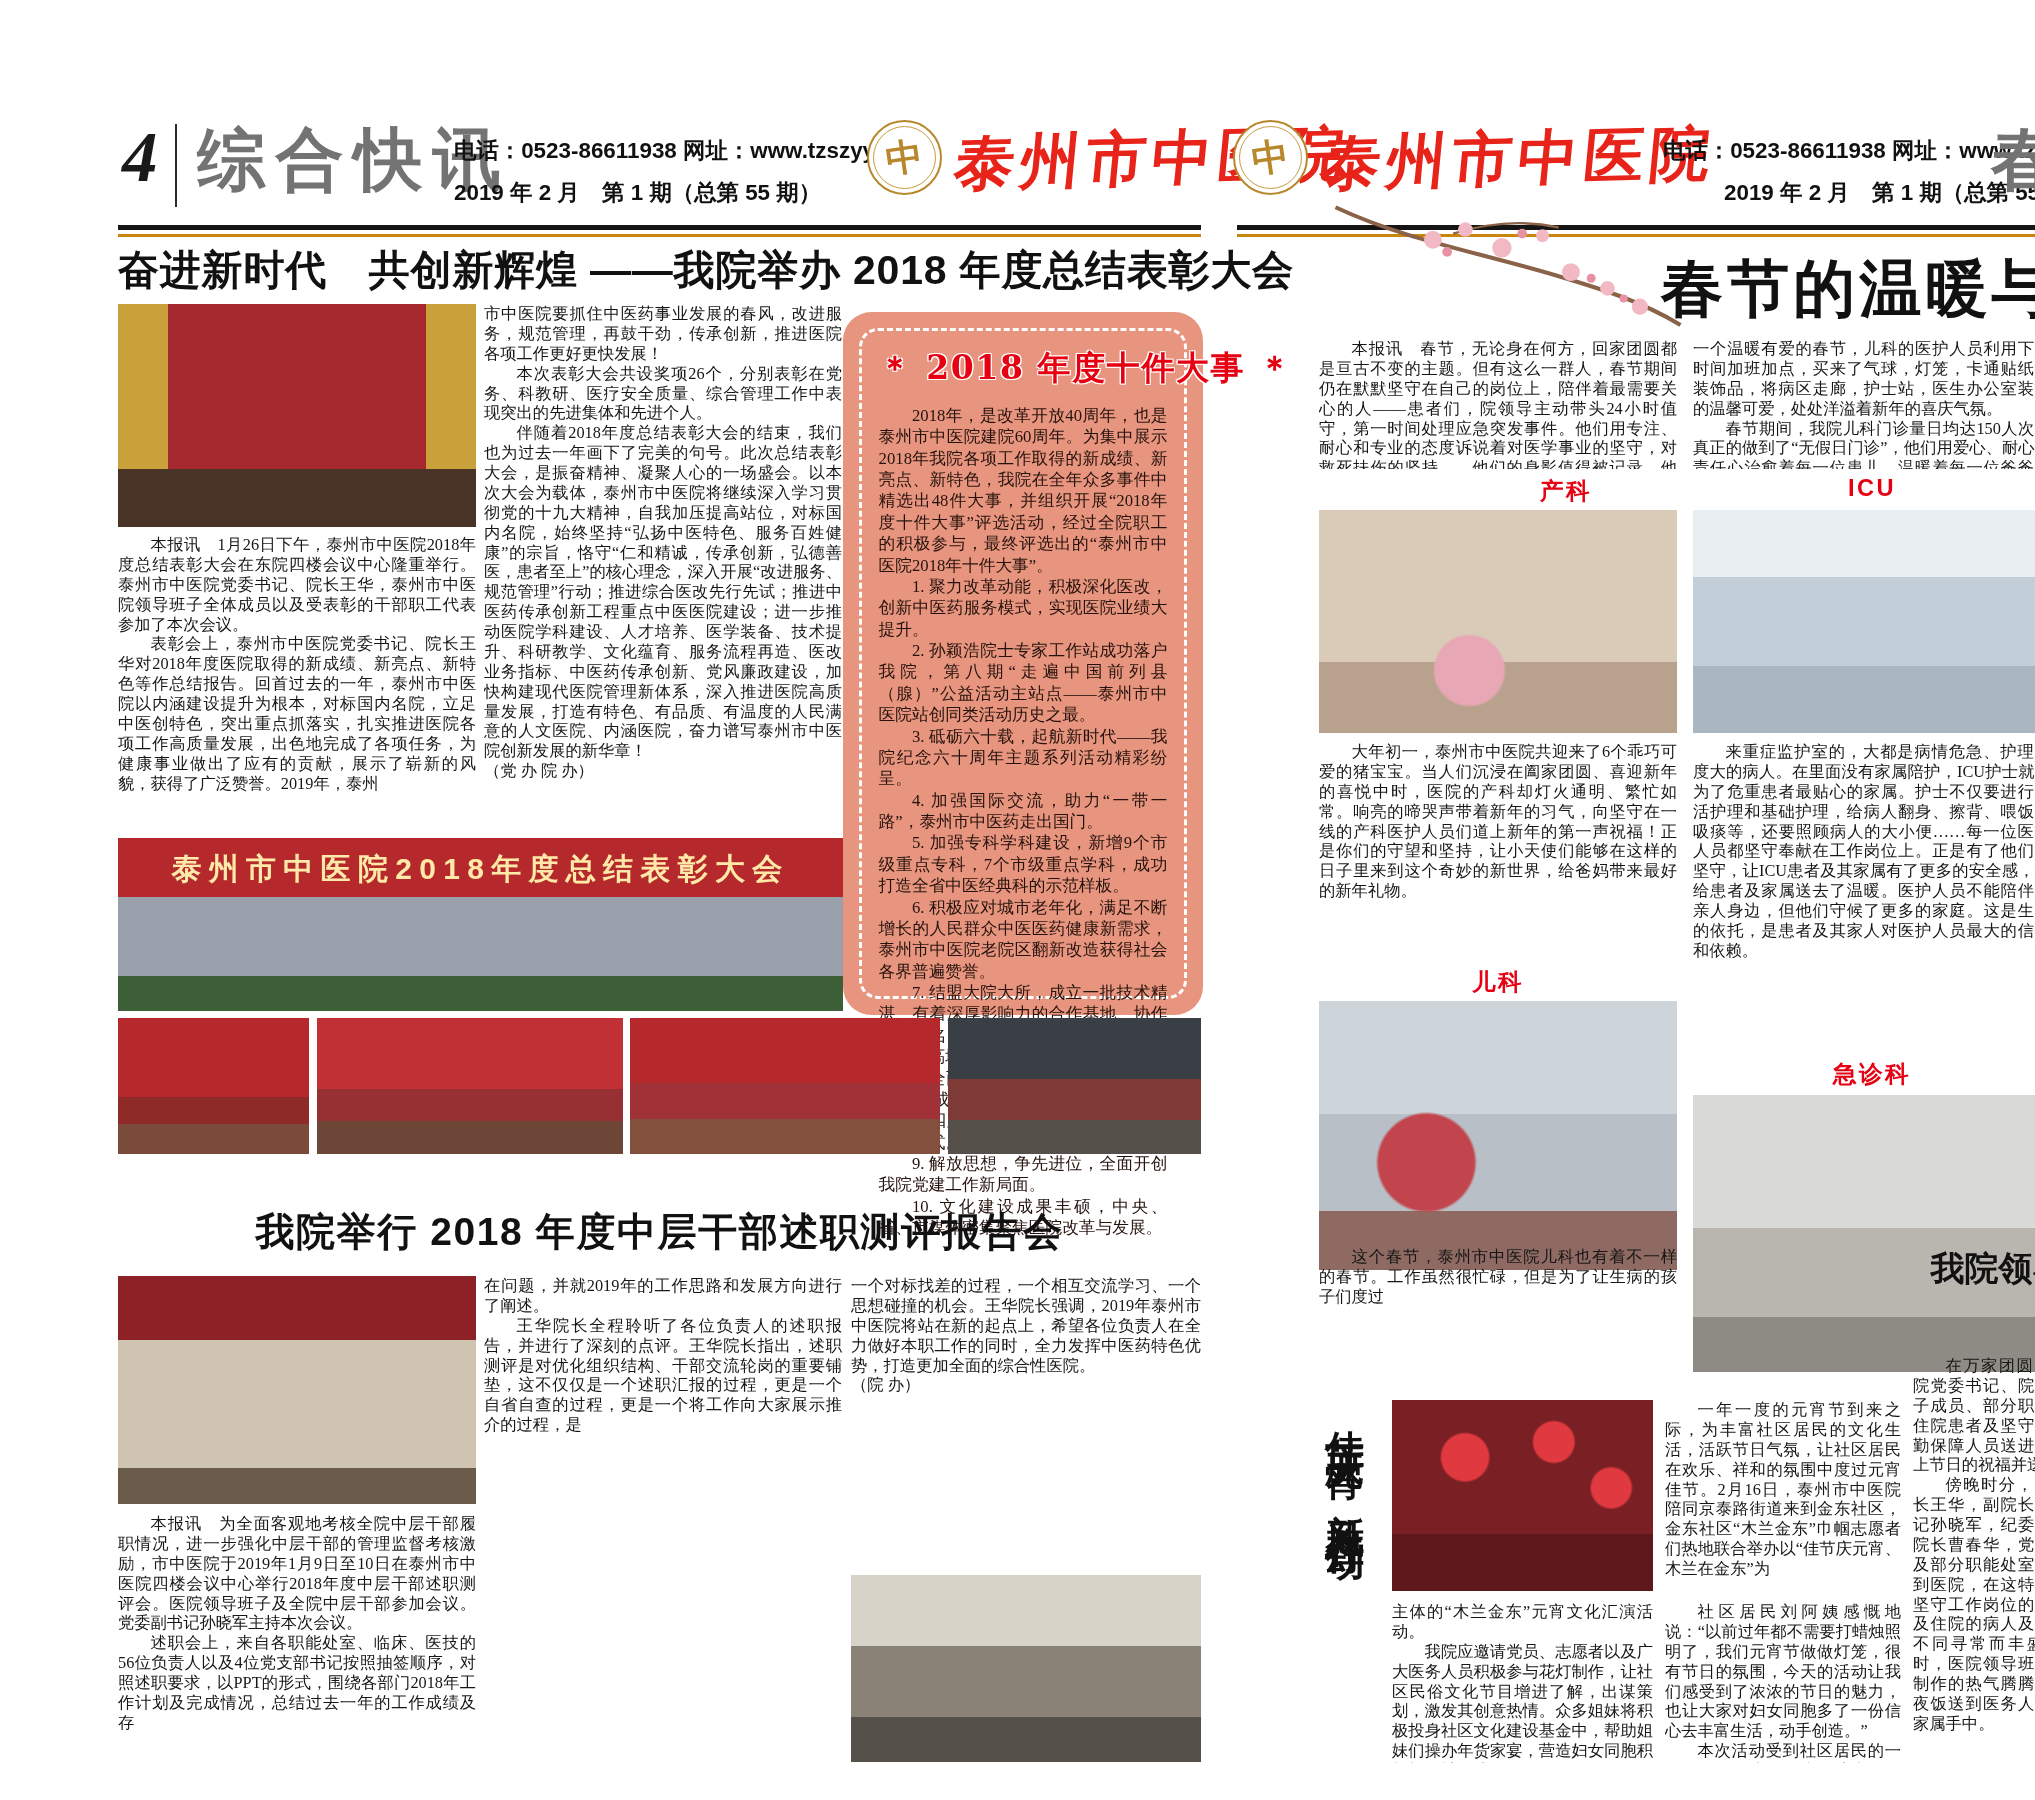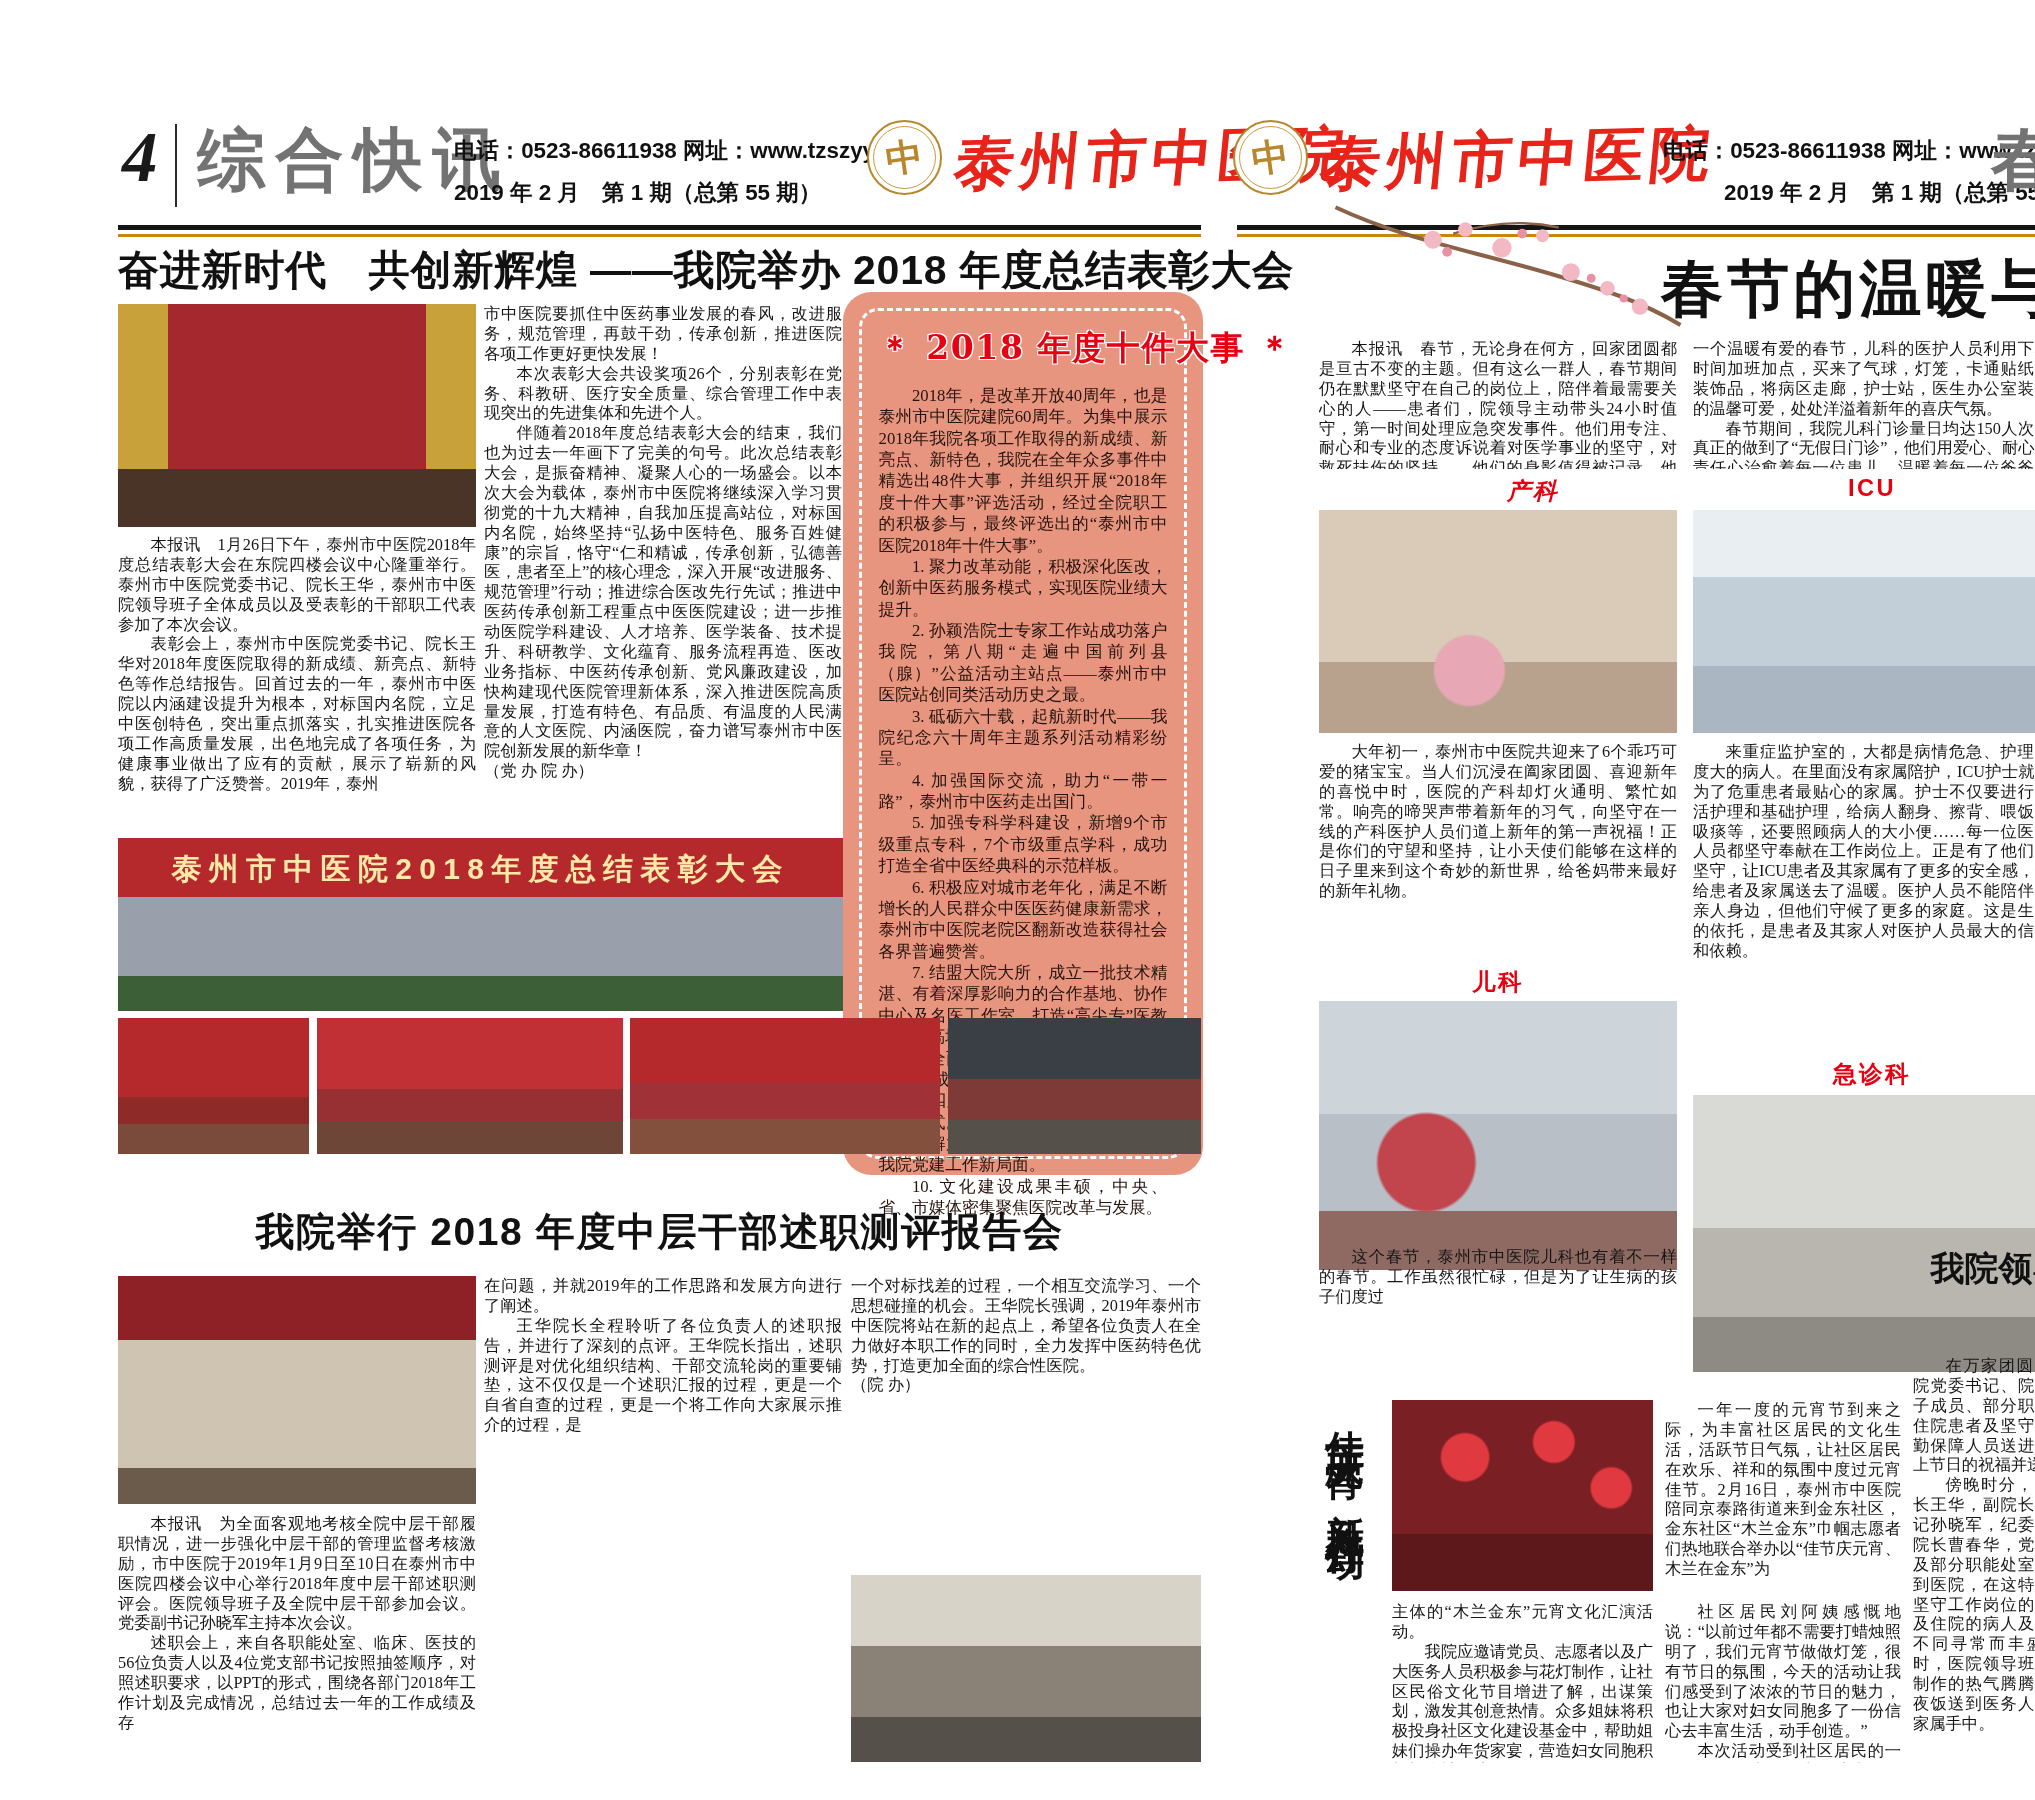--- a/index.html
+++ b/index.html
@@ -106,21 +106,21 @@
     <p>表彰会上，泰州市中医院党委书记、院长王华对2018年度医院取得的新成绩、新亮点、新特色等作总结报告。回首过去的一年，泰州市中医院以内涵建设提升为根本，对标国内名院，立足中医创特色，突出重点抓落实，扎实推进医院各项工作高质量发展，出色地完成了各项任务，为健康事业做出了应有的贡献，展示了崭新的风貌，获得了广泛赞誉。2019年，泰州</p>
   </div>
 
   <div class="abs bt clip" style="left:484px;top:304px;width:358px;height:528px;">
     <p class="noind">市中医院要抓住中医药事业发展的春风，改进服务，规范管理，再鼓干劲，传承创新，推进医院各项工作更好更快发展！</p>
     <p>本次表彰大会共设奖项26个，分别表彰在党务、科教研、医疗安全质量、综合管理工作中表现突出的先进集体和先进个人。</p>
     <p>伴随着2018年度总结表彰大会的结束，我们也为过去一年画下了完美的句号。此次总结表彰大会，是振奋精神、凝聚人心的一场盛会。以本次大会为载体，泰州市中医院将继续深入学习贯彻党的十九大精神，自我加压提高站位，对标国内名院，始终坚持“弘扬中医特色、服务百姓健康”的宗旨，恪守“仁和精诚，传承创新，弘德善医，患者至上”的核心理念，深入开展“改进服务、规范管理”行动；推进综合医改先行先试；推进中医药传承创新工程重点中医医院建设；进一步推动医院学科建设、人才培养、医学装备、技术提升、科研教学、文化蕴育、服务流程再造、医改业务指标、中医药传承创新、党风廉政建设，加快构建现代医院管理新体系，深入推进医院高质量发展，打造有特色、有品质、有温度的人民满意的人文医院、内涵医院，奋力谱写泰州市中医院创新发展的新华章！</p>
     <p class="byline">（党 办 院 办）</p>
   </div>
 
-  <div class="abs box10" style="left:843px;top:292px;width:360px;height:883px;">
+  <div class="abs box10" style="left:843px;top:312px;width:360px;height:703px;">
     <div class="box10-inner">
       <div class="box10-title">＊ 2018 年度十件大事 ＊</div>
       <div class="bt">
         <p>2018年，是改革开放40周年，也是泰州市中医院建院60周年。为集中展示2018年我院各项工作取得的新成绩、新亮点、新特色，我院在全年众多事件中精选出48件大事，并组织开展“2018年度十件大事”评选活动，经过全院职工的积极参与，最终评选出的“泰州市中医院2018年十件大事”。</p>
         <p>1. 聚力改革动能，积极深化医改，创新中医药服务模式，实现医院业绩大提升。</p>
         <p>2. 孙颖浩院士专家工作站成功落户我院，第八期“走遍中国前列县（腺）”公益活动主站点——泰州市中医院站创同类活动历史之最。</p>
         <p>3. 砥砺六十载，起航新时代——我院纪念六十周年主题系列活动精彩纷呈。</p>
         <p>4. 加强国际交流，助力“一带一路”，泰州市中医药走出国门。</p>
         <p>5. 加强专科学科建设，新增9个市级重点专科，7个市级重点学科，成功打造全省中医经典科的示范样板。</p>
         <p>6. 积极应对城市老年化，满足不断增长的人民群众中医医药健康新需求，泰州市中医院老院区翻新改造获得社会各界普遍赞誉。</p>
@@ -193,21 +193,21 @@
           <circle cx="720" cy="265" r="10"></circle>
       </g>
     </svg>
   </div>
 
   <div class="abs headline h-main5" style="left:1661px;top:247px;width:529px;">春节的温暖与坚守</div>
 
   <div class="abs bt clip" style="left:1319px;top:339px;width:358px;height:130px;">
     <p>本报讯　春节，无论身在何方，回家团圆都是亘古不变的主题。但有这么一群人，春节期间仍在默默坚守在自己的岗位上，陪伴着最需要关心的人——患者们，院领导主动带头24小时值守，第一时间处理应急突发事件。他们用专注、耐心和专业的态度诉说着对医学事业的坚守，对救死扶伤的坚持……他们的身影值得被记录，他们的仁心应该被看到。</p>
   </div>
-  <div class="abs red-label" style="left:1354px;top:475px;width:358px;font-style:italic;">产科</div>
+  <div class="abs red-label" style="left:1387px;top:475px;width:358px;">产科</div>
   <div class="abs photo ph-ward" style="left:1319px;top:510px;width:358px;height:223px;"></div>
   <div class="abs bt clip" style="left:1319px;top:742px;width:358px;height:216px;">
     <p>大年初一，泰州市中医院共迎来了6个乖巧可爱的猪宝宝。当人们沉浸在阖家团圆、喜迎新年的喜悦中时，医院的产科却灯火通明、繁忙如常。响亮的啼哭声带着新年的习气，向坚守在一线的产科医护人员们道上新年的第一声祝福！正是你们的守望和坚持，让小天使们能够在这样的日子里来到这个奇妙的新世界，给爸妈带来最好的新年礼物。</p>
   </div>
   <div class="abs red-label" style="left:1319px;top:966px;width:358px;">儿科</div>
   <div class="abs photo ph-peds" style="left:1319px;top:1001px;width:358px;height:269px;"></div>
   <div class="abs bt clip" style="left:1319px;top:1247px;width:358px;height:94px;">
     <p>这个春节，泰州市中医院儿科也有着不一样的春节。工作虽然很忙碌，但是为了让生病的孩子们度过</p>
   </div>
 

